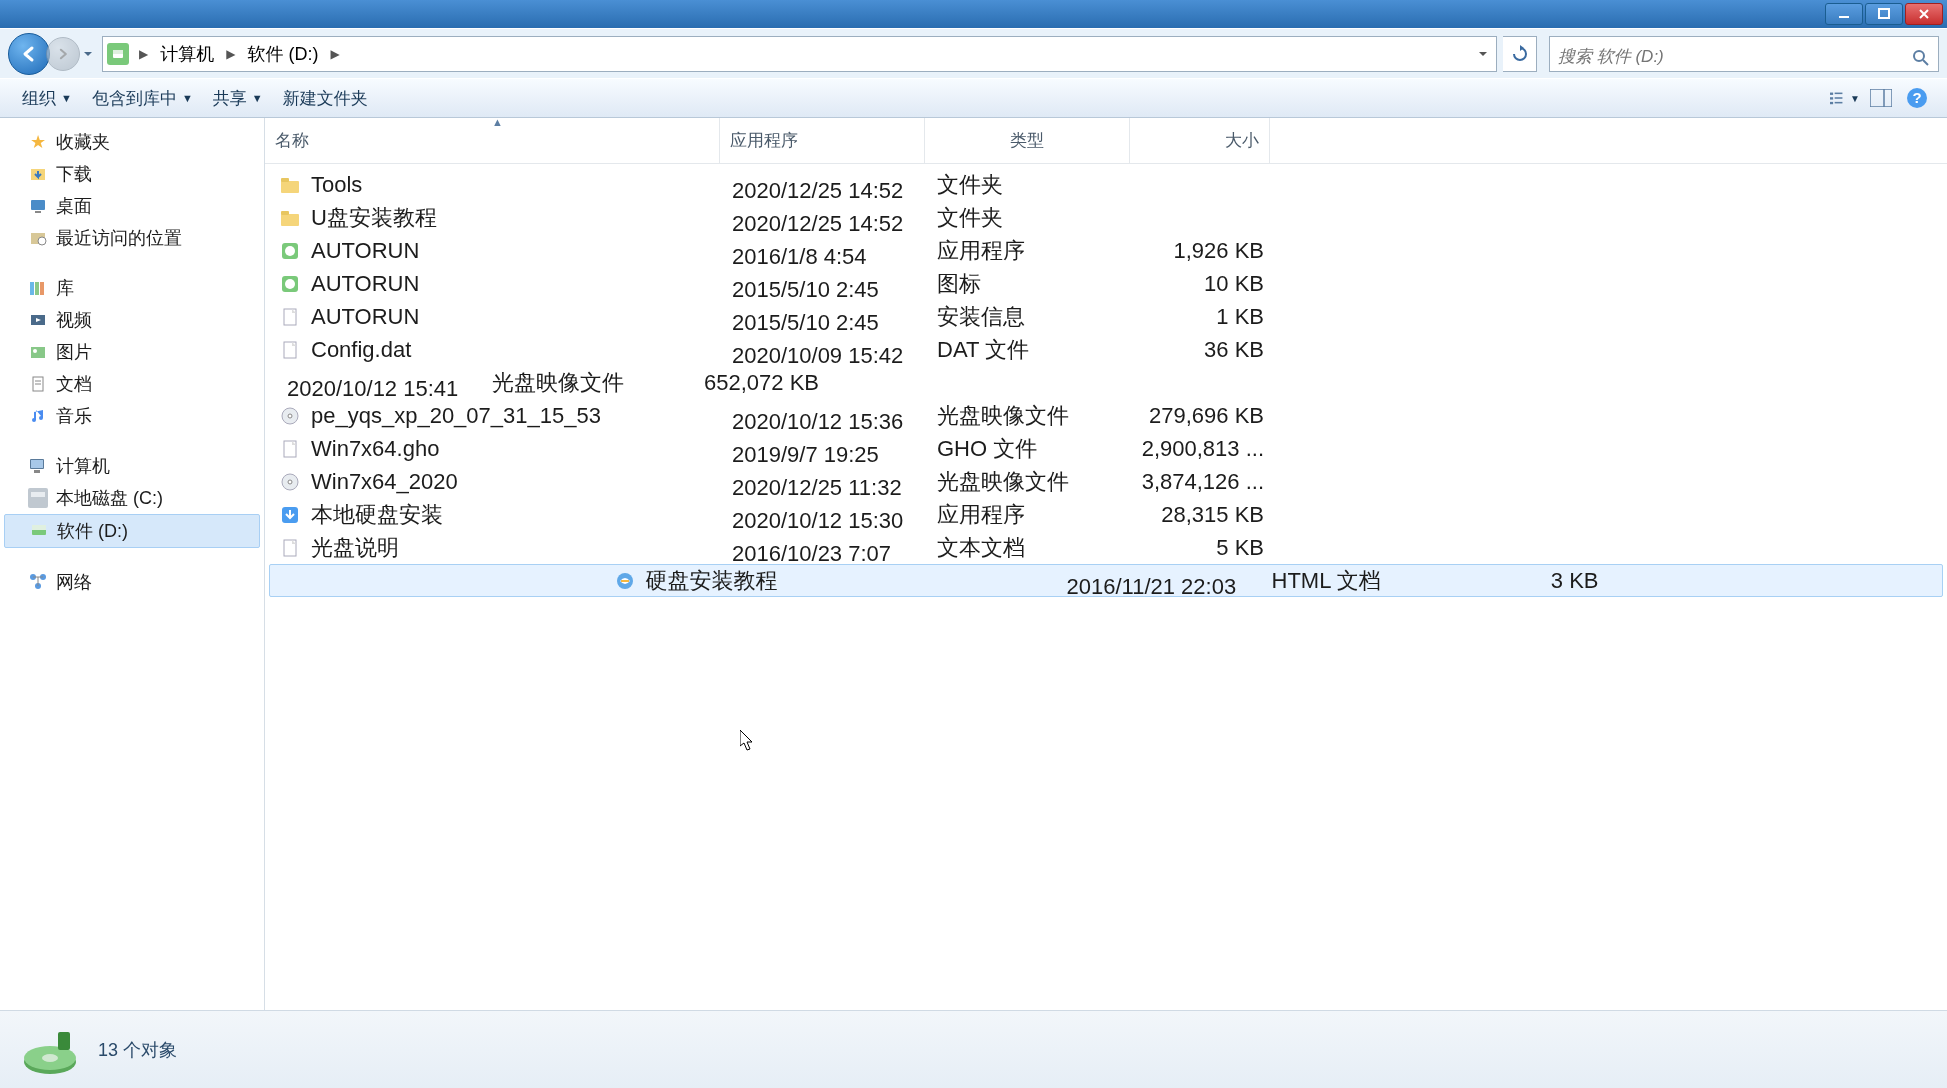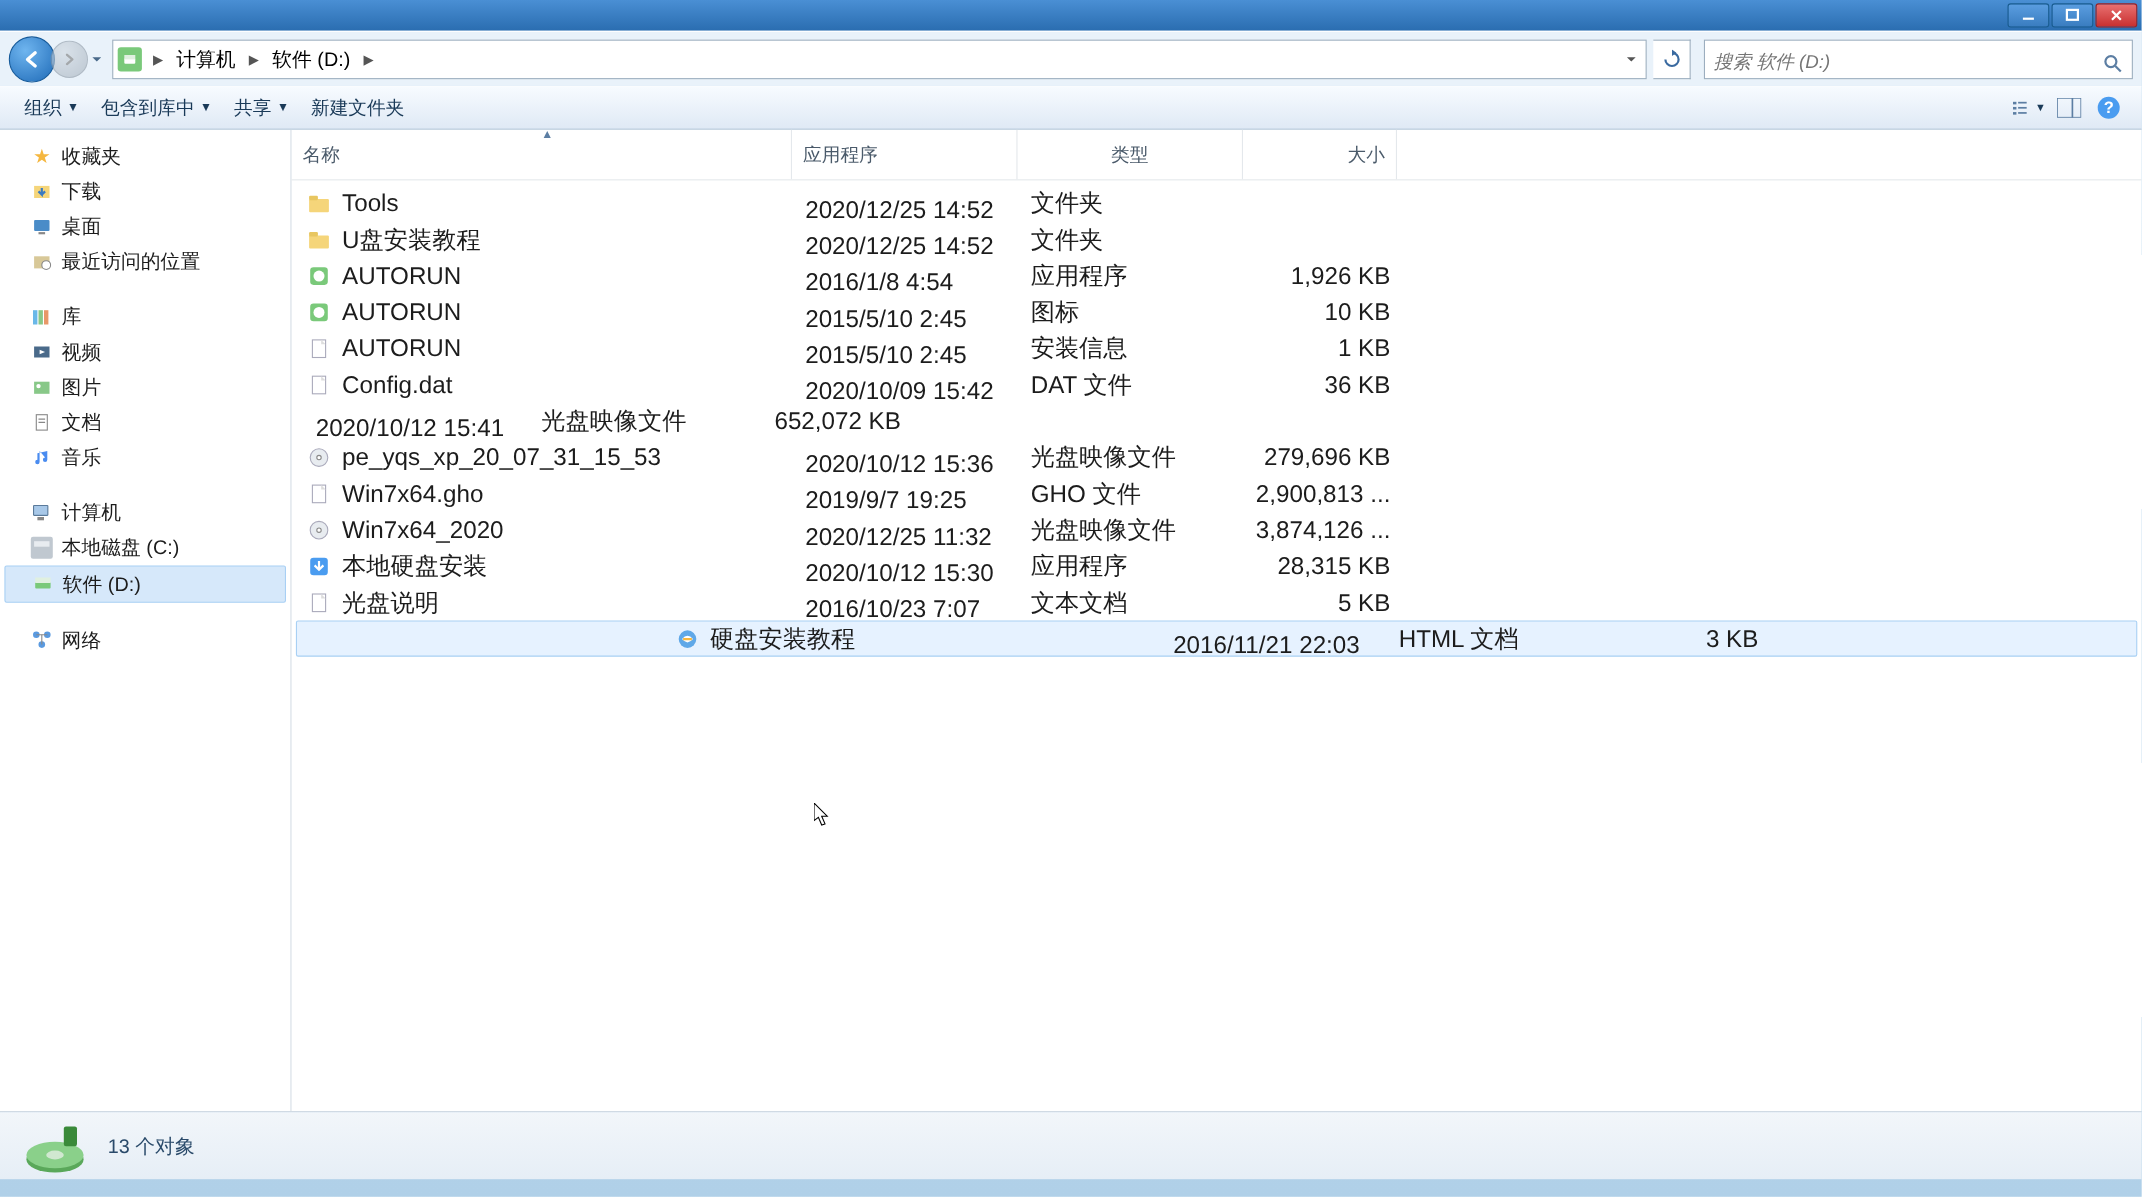--- a/index.html
+++ b/index.html
@@ -62,21 +62,21 @@
 .files { padding-top: 4px; }
 .row { display: flex; align-items: center; height: 33px; font-size: 22px; color: #1c1c1c; padding-left: 10px; margin: 0 4px; cursor: pointer; }
 .row.sel { background: #e6f2ff; border: 1px solid #a8d0f4; border-radius: 2px; justify-content: center; }
 .c-name { width: 445px; display: flex; align-items: center; }
 .c-date { width: 205px; padding-left: 8px; margin-top: 12px; }
 .c-type { width: 205px; padding-left: 8px; }
 .c-size { width: 140px; text-align: right; padding-right: 10px; }
 .f-icon { width: 22px; height: 22px; margin-right: 10px; display:flex;align-items:center;justify-content:center; flex-shrink:0; }
 
 
-.statusbar { height: 62px; background: linear-gradient(to bottom, #f2f6fa, #e6eef6); border-top: 1px solid #d0dae4; display: flex; align-items: center; padding-left: 20px; font-size: 18px; color: #2a4a6a; }
+.statusbar { height: 78px; background: linear-gradient(to bottom, #f2f6fa, #e6eef6); border-top: 1px solid #d0dae4; display: flex; align-items: center; padding-left: 20px; font-size: 18px; color: #2a4a6a; }
 .status-icon { width: 60px; height: 55px; margin-right: 18px; }
 
 
 .cursor { position: absolute; width: 18px; height: 22px; pointer-events: none; }
 .ic-star { color: #f5b740; font-size: 18px; }
 .ic-drv { background: #c0c8d0; border-radius: 2px; }
 </style>
 </head>
 <body>
 

